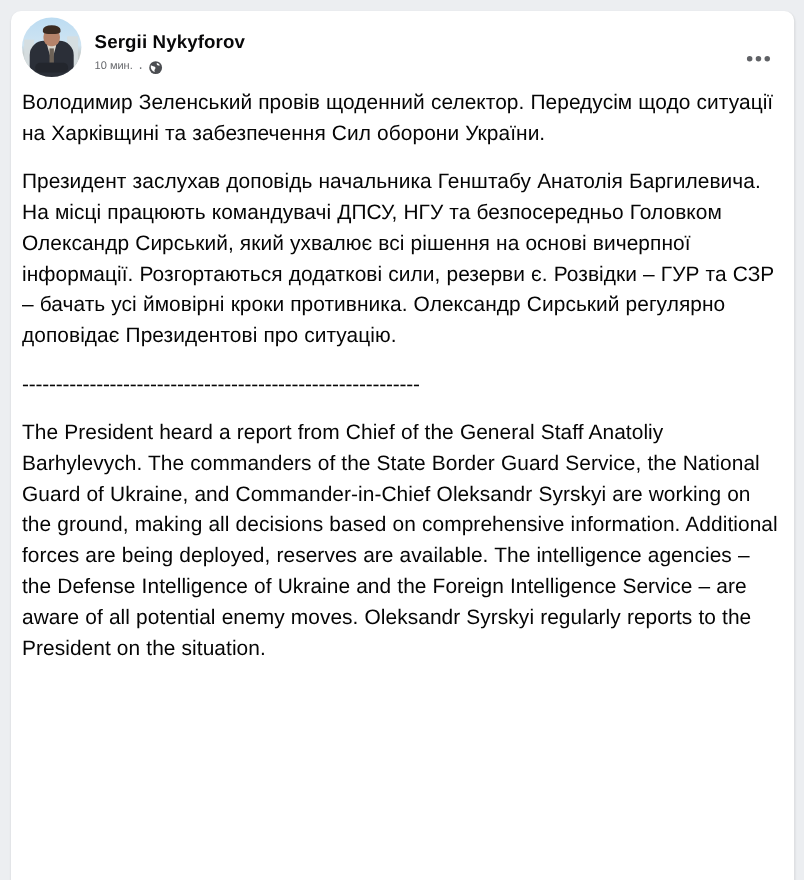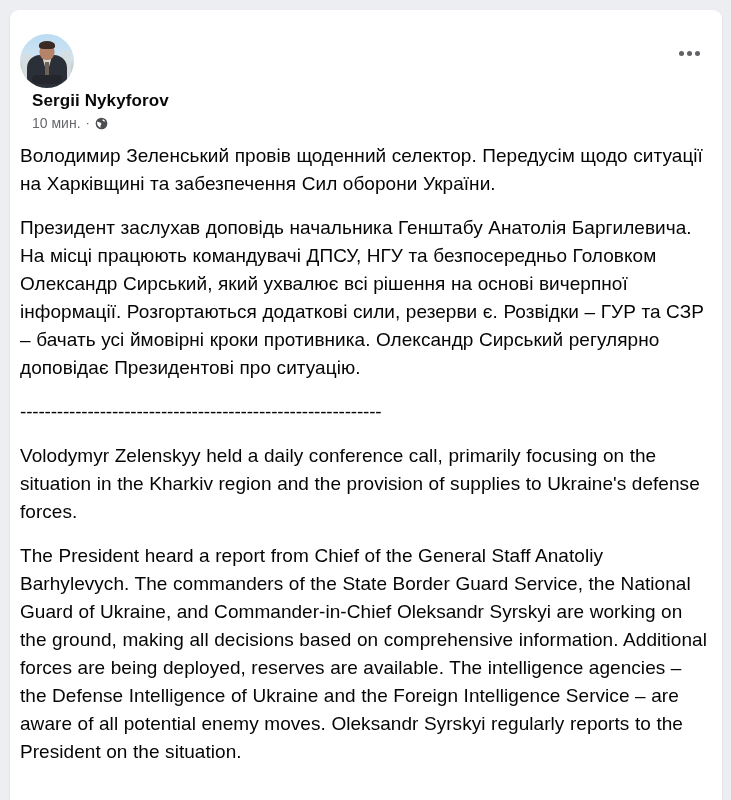--- a/index.html
+++ b/index.html
@@ -23,24 +23,23 @@
     background: #ffffff;
     border-radius: 9px;
     box-shadow: 0 1px 2px rgba(0,0,0,0.12);
     box-sizing: border-box;
     overflow: hidden;
   }
 
   
   .post-header {
     display: flex;
-    align-items: flex-start;
-    padding: 24px 14px 0 10px;
+    align-items: flex-end;
+    padding: 6px 14px 0 10px;
     position: relative;
-    flex-direction: column;
   }
 
   .avatar {
     width: 54px;
     height: 54px;
     border-radius: 50%;
     flex: 0 0 54px;
     position: relative;
     overflow: hidden;
     background: linear-gradient(#bcdcf2 0%, #cfe4f2 46%, #c8cfcf 60%, #b9bfbd 100%);
@@ -126,21 +125,21 @@
     line-height: 21px;
     letter-spacing: 0.1px;
   }
   .meta-row {
     display: flex;
     align-items: center;
     margin-top: 3px;
     gap: 5px;
   }
   .timestamp {
-    font-size: 14px;
+    font-size: 10px;
     color: #65676b;
     line-height: 18px;
   }
   .meta-dot {
     font-size: 13px;
     color: #65676b;
     line-height: 14px;
   }
   .globe-icon {
     display: inline-block;
@@ -238,18 +237,17 @@
       <span></span>
     </button>
   </div>
 
   <div class="post-body">
     <p class="para">Володимир Зеленський провів щоденний селектор. Передусім щодо ситуації на Харківщині та забезпечення Сил оборони України.</p>
     <p class="para">Президент заслухав доповідь начальника Генштабу Анатолія Баргилевича. На місці працюють командувачі ДПСУ, НГУ та безпосередньо Головком Олександр Сирський, який ухвалює всі рішення на основі вичерпної інформації. Розгортаються додаткові сили, резерви є. Розвідки – ГУР та СЗР – бачать усі ймовірні кроки противника. Олександр Сирський регулярно доповідає Президентові про ситуацію.</p>
 
     <div class="divider-line">-----------------------------------------------------------</div>
 
-    <p class="para">Volodymyr Zelenskyy held a daily conference call, primarily focusing on the situation in the Kharkiv region and the provision of supplies to Ukraine's defense forces.</p>
     <p class="para">The President heard a report from Chief of the General Staff Anatoliy Barhylevych. The commanders of the State Border Guard Service, the National Guard of Ukraine, and Commander-in-Chief Oleksandr Syrskyi are working on the ground, making all decisions based on comprehensive information. Additional forces are being deployed, reserves are available. The intelligence agencies – the Defense Intelligence of Ukraine and the Foreign Intelligence Service – are aware of all potential enemy moves. Oleksandr Syrskyi regularly reports to the President on the situation.</p>
 
   </div>
 
 </div>
 
 </body></html>

